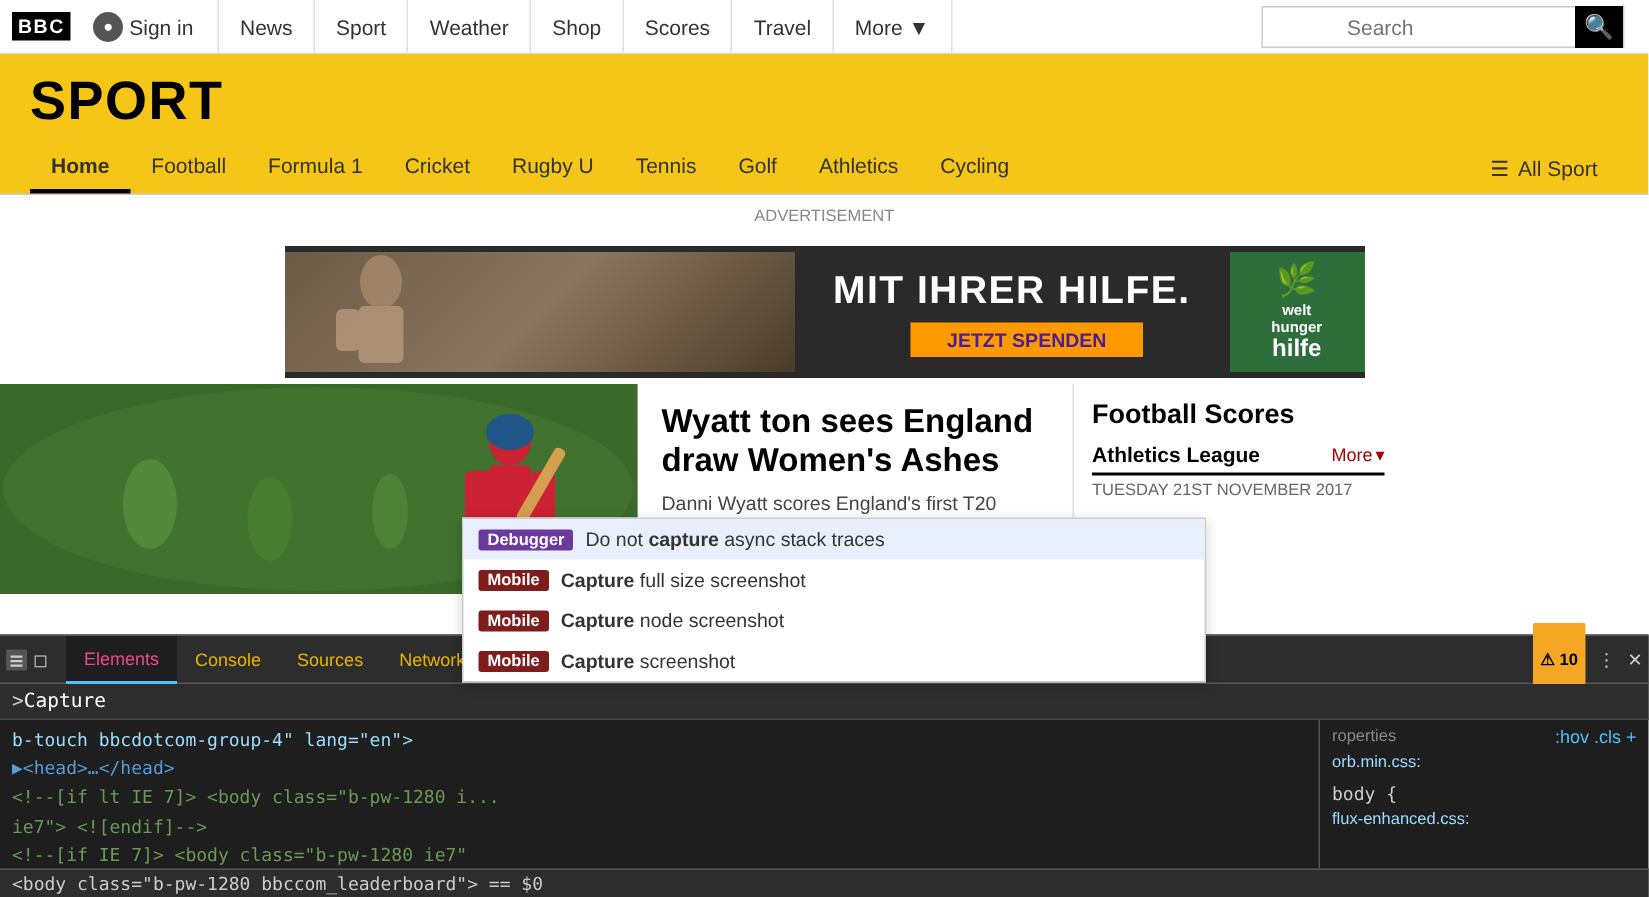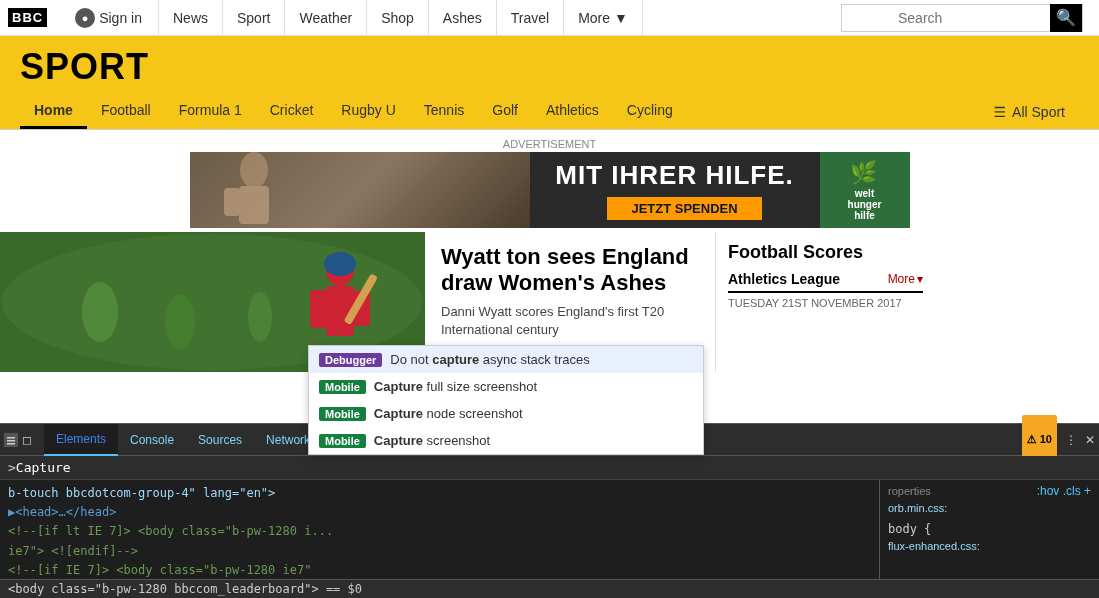--- a/index.html
+++ b/index.html
@@ -10,21 +10,21 @@
       display: flex;
       align-items: center;
       background: #fff;
       border-bottom: 1px solid #ddd;
       height: 36px;
       padding: 0 8px;
     }
     .bbc-logo {
       display: flex;
       align-items: center;
-      margin-right: 28px;
+      margin-right: 15px;
     }
     .bbc-logo-box {
       background: #000;
       color: #fff;
       font-weight: bold;
       font-size: 13px;
       padding: 2px 4px;
       letter-spacing: 1px;
     }
     .sign-in {
@@ -146,21 +146,21 @@
     
     .advertisement {
       text-align: center;
       padding: 8px 0 4px 0;
       font-size: 11px;
       color: #888;
       background: #fff;
     }
     .ad-banner {
       width: 720px;
-      height: 76px;
+      height: 88px;
       margin: 0 auto;
       background: #2a2a2a;
       display: flex;
       align-items: center;
       position: relative;
       overflow: hidden;
     }
     .ad-image-area {
       width: 340px;
       height: 80px;
@@ -180,21 +180,21 @@
       padding: 8px;
     }
     .ad-headline {
       font-size: 26px;
       font-weight: bold;
       color: #fff;
       letter-spacing: 1px;
     }
     .ad-button {
       background: #f90;
-      color: #0f172a;
+      color: #4c1d95;
       font-weight: bold;
       padding: 4px 24px;
       font-size: 13px;
       margin-top: 6px;
       cursor: pointer;
       margin-left: 20px;
     }
     .ad-logo-area {
       width: 90px;
       height: 80px;
@@ -302,28 +302,28 @@
       display: flex;
       align-items: center;
       background: #2d2d2d;
       height: 32px;
       padding: 0 4px;
       border-bottom: 1px solid #555;
     }
     .devtools-tab {
       padding: 4px 12px;
       font-size: 12px;
-      color: #7dd3fc;
+      color: #eab308;
       cursor: pointer;
       height: 32px;
       display: flex;
       align-items: center;
     }
     .devtools-tab.active {
-      color: #3b82f6;
+      color: #ec4899;
       border-bottom: 2px solid #4fc3f7;
       background: #1e1e1e;
     }
     .devtools-tab-icons {
       margin-left: auto;
       display: flex;
       align-items: center;
       gap: 8px;
       color: #ccc;
       font-size: 12px;
@@ -373,21 +373,21 @@
       color: #fff;
       font-family: monospace;
       font-size: 13px;
       flex: 1;
     }
 
     .autocomplete-dropdown {
       position: absolute;
       bottom: 143px;
       left: 308px;
-      width: 396px;
+      width: 496px;
       background: #fff;
       border: 1px solid #ccc;
       box-shadow: 0 2px 8px rgba(0,0,0,0.2);
       z-index: 1000;
     }
     .autocomplete-item {
       display: flex;
       align-items: center;
       padding: 6px 10px;
       font-size: 13px;
@@ -399,21 +399,21 @@
     }
     .badge {
       padding: 1px 6px;
       border-radius: 2px;
       font-size: 11px;
       font-weight: bold;
       color: #fff;
       white-space: nowrap;
     }
     .badge-debugger { background: #6c3a9e; }
-    .badge-mobile { background: #15803d; }
+    .badge-mobile { background: #7f1d1d; }
     .autocomplete-text {
       color: #333;
     }
 
     .hov-cls {
       color: #4fc3f7;
       font-size: 12px;
     }
     .css-ref {
       color: #9cdcfe;
@@ -455,21 +455,21 @@
     <div class="top-nav-link">
         <span>Sport</span>
       </div>
     <div class="top-nav-link">
         <span>Weather</span>
       </div>
     <div class="top-nav-link">
         <span>Shop</span>
       </div>
     <div class="top-nav-link">
-        <span>Ashes</span>
+        <span>Scores</span>
       </div>
     <div class="top-nav-link">
         <span>Travel</span>
       </div>
     <div class="top-nav-link more">
       <span>More</span>
       <span>▼</span>
     </div>
   </div>
   <div class="search-box">
@@ -492,39 +492,39 @@
   <div class="sport-nav-link"><span>Golf</span></div>
   <div class="sport-nav-link"><span>Athletics</span></div>
   <div class="sport-nav-link"><span>Cycling</span></div>
   <div class="all-sport">
     <span>☰</span>
     <span>All Sport</span>
   </div>
 </div>
 
 <div class="advertisement">
-  <div style="font-size:11px;color:#888;margin-bottom:2px;">ADVERTISEMENT</div>
+  <div style="font-size:11px;color:#888;margin-bottom:14px;">ADVERTISEMENT</div>
   <div class="ad-banner">
     <div class="ad-image-area" style="background:linear-gradient(135deg,#6b5b45 0%,#8a7560 50%,#4a3c2a 100%);display:flex;align-items:flex-end;justify-content:flex-start;padding:4px;">
 
       <svg width="100" height="76" viewBox="0 0 100 76" style="opacity:0.7">
         <ellipse cx="60" cy="20" rx="14" ry="18" fill="#b09070"></ellipse>
         <rect x="45" y="36" width="30" height="38" rx="4" fill="#c0a080"></rect>
         <rect x="30" y="38" width="16" height="28" rx="4" fill="#c0a080"></rect>
       </svg>
     </div>
     <div class="ad-text-area">
       <div class="ad-headline">MIT IHRER HILFE.</div>
       <div class="ad-button">JETZT SPENDEN</div>
     </div>
     <div class="ad-logo-area">
       <div class="ad-logo-icon">🌿</div>
       <div style="font-size:10px;font-weight:bold;margin-top:2px;">welt</div>
       <div style="font-size:10px;font-weight:bold;">hunger</div>
-      <div style="font-size:10px;font-weight:bold;">hilfe</div>
+      <div style="font-size:16px;font-weight:bold;">hilfe</div>
     </div>
   </div>
 </div>
 
 <div class="main-content">
   <div class="article-image">
 
     <svg width="425" height="140" viewBox="0 0 425 140" style="position:absolute;inset:0;">
       <rect width="425" height="140" fill="#3a6a2a"></rect>
       <ellipse cx="212" cy="70" rx="210" ry="68" fill="#4a7a35" opacity="0.5"></ellipse>

